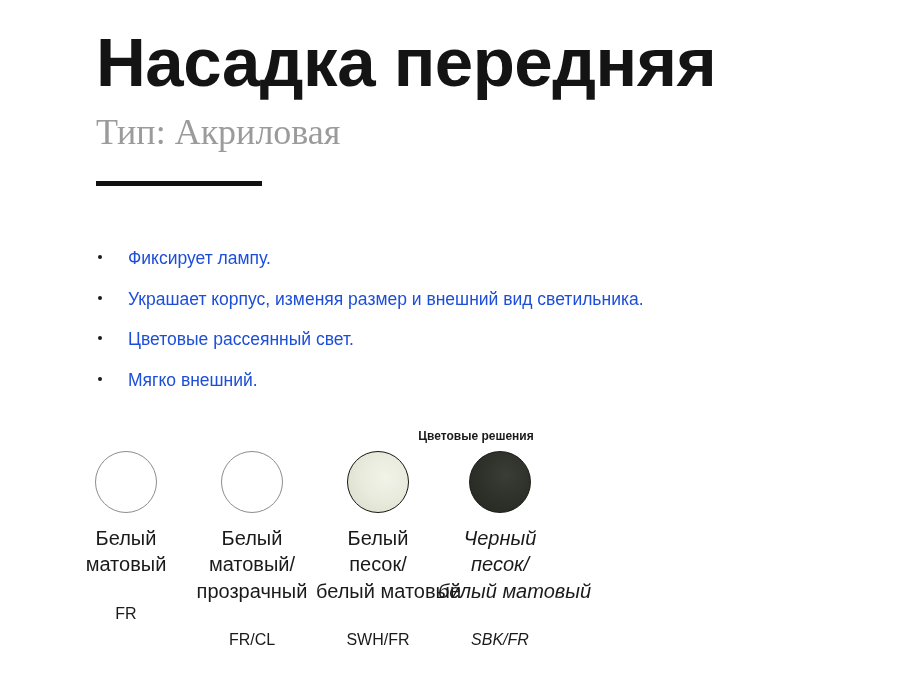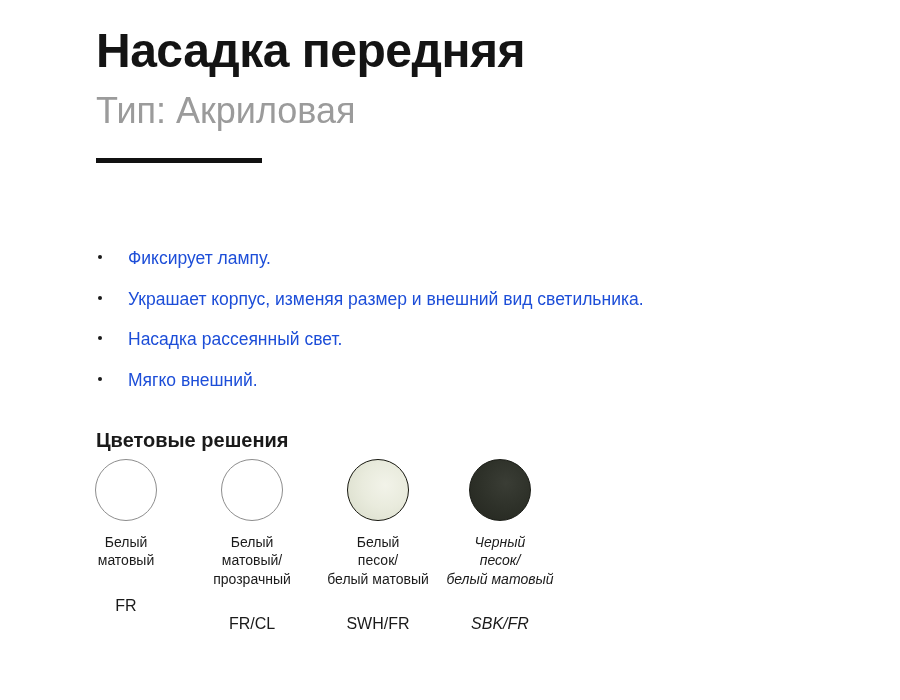--- a/index.html
+++ b/index.html
@@ -24,35 +24,36 @@
   }
 
   
   .header {
     position: absolute;
     left: 96px;
     top: 26px;
     width: 760px;
   }
   .product-title {
-    font-size: 48px;
+    font-size: 69px;
     font-weight: bold;
     letter-spacing: -0.5px;
     line-height: 1.06;
     color: #141414;
     margin: 0;
     white-space: nowrap;
   }
   .product-subtitle {
     font-size: 36px;
     font-weight: normal;
     color: #9b9b9b;
     line-height: 1.1;
     margin: 14px 0 0 0;
     white-space: nowrap;
+    font-family: Liberation Serif, serif;
   }
   .rule {
     width: 166px;
     height: 5px;
     background: #111111;
     margin-top: 28px;
   }
 
   
   .features {
@@ -84,25 +85,26 @@
   }
 
   
   .colors-section {
     position: absolute;
     left: 96px;
     top: 430px;
     width: 760px;
   }
   .colors-heading {
-    font-size: 20px;
+    font-size: 12px;
     font-weight: bold;
     color: #1a1a1a;
     margin: 0;
     line-height: 1;
+    text-align: center;
   }
 
   .swatch-row {
     position: relative;
     margin-top: 0;
     height: 220px;
   }
 
   .swatch {
     position: absolute;
@@ -134,21 +136,21 @@
   .dot-sand {
     background: radial-gradient(circle at 62% 42%, #f2f3e9 0%, #e9ebdd 45%, #d8dbc9 100%);
     border: 1.5px solid #16170f;
   }
   .dot-dark {
     background: radial-gradient(circle at 60% 38%, #3a3d35 0%, #2e3129 50%, #24261f 100%);
     border: 1px solid #1b1d17;
   }
 
   .swatch-label {
-    font-size: 14px;
+    font-size: 20px;
     line-height: 1.32;
     color: #1a1a1a;
     margin-top: 3px;
     white-space: pre-line;
   }
   .swatch-code {
     font-size: 16px;
     line-height: 1;
     color: #1a1a1a;
     margin-top: 28px;
@@ -171,21 +173,21 @@
     <li class="feature-item">
       <span class="feature-bullet"></span>
       <span>Фиксирует лампу.</span>
     </li>
     <li class="feature-item">
       <span class="feature-bullet"></span>
       <span>Украшает корпус, изменяя размер и внешний вид светильника.</span>
     </li>
     <li class="feature-item">
       <span class="feature-bullet"></span>
-      <span>Насадка рассеянный свет.</span>
+      <span>Цветовые рассеянный свет.</span>
     </li>
     <li class="feature-item">
       <span class="feature-bullet"></span>
       <span>Мягко внешний.</span>
     </li>
   </ul>
 
   <div class="colors-section">
     <div class="colors-heading">Цветовые решения</div>
 

